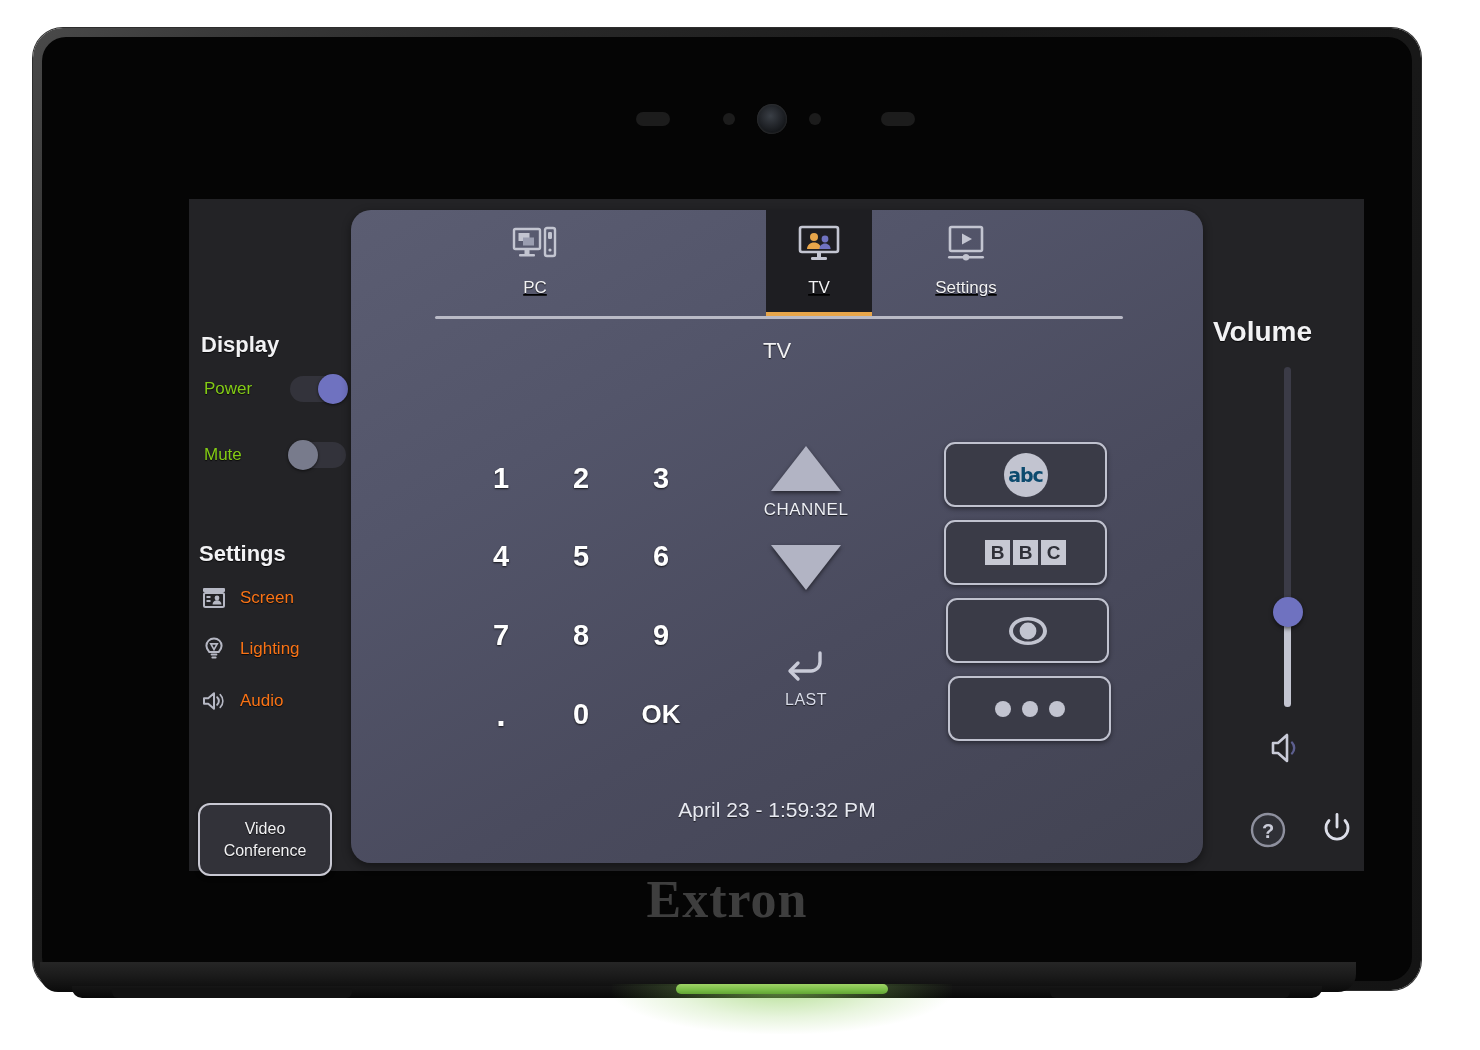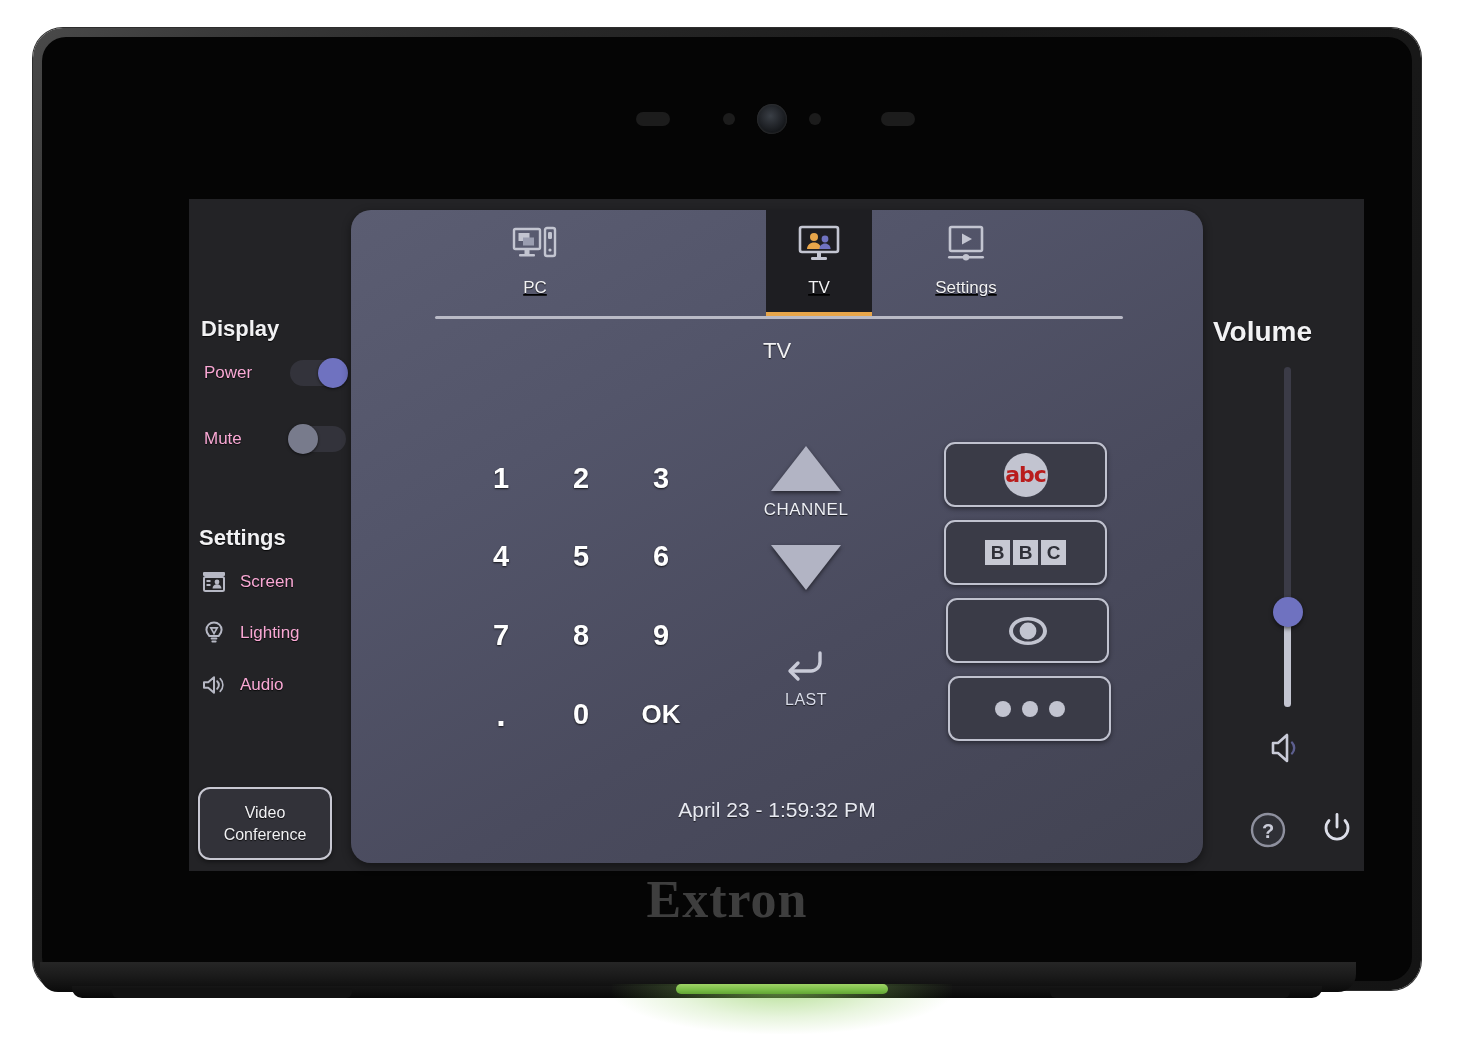--- a/index.html
+++ b/index.html
@@ -66,45 +66,45 @@
     box-shadow: inset 0 0 2px #444;
   }
 
   
   .screen {
     position: absolute; left: 156px; top: 171px; width: 1175px; height: 672px;
     background: #232326;
   }
 
   
-  .sidebar { position: absolute; left: 0; top: 0; width: 182px; height: 672px; }
+  .sidebar { position: absolute; left: 0; top: 16px; width: 182px; height: 672px; }
   .side-h {
     position: absolute; color: #f2f2f4; font-size: 22px; font-weight: bold;
     text-shadow: 0 1px 1px rgba(0,0,0,.8);
   }
   .side-h.display  { left: 12px; top: 117px; }
   .side-h.settings { left: 10px; top: 326px; }
 
   .tog-row { position: absolute; display: flex; align-items: center; }
   .tog-row.power { left: 15px; top: 164px; width: 142px; }
   .tog-row.mute  { left: 15px; top: 230px; width: 142px; }
-  .tog-label { color: #f9a8d4; font-size: 17px; text-shadow: 0 1px 1px rgba(0,0,0,.8); }
+  .tog-label { color: #84cc16; font-size: 17px; text-shadow: 0 1px 1px rgba(0,0,0,.8); }
   .switch {
     position: absolute; right: 0; width: 56px; height: 26px; border-radius: 13px;
     background: #33333b;
   }
   .knob { position: absolute; top: -2px; width: 30px; height: 30px; border-radius: 50%; }
   .knob.on  { right: -2px; background: #6f72c0; box-shadow: 0 1px 3px rgba(0,0,0,.6); }
   .knob.off { left: -2px;  background: #787b8c; box-shadow: 0 1px 3px rgba(0,0,0,.6); }
 
   .set-row { position: absolute; left: 12px; display: flex; align-items: center; gap: 13px; }
   .set-row.r0 { top: 370px; }
   .set-row.r1 { top: 421px; }
   .set-row.r2 { top: 473px; }
-  .set-label { color: #f9a8d4; font-size: 17px; text-shadow: 0 1px 1px rgba(0,0,0,.8); }
+  .set-label { color: #f97316; font-size: 17px; text-shadow: 0 1px 1px rgba(0,0,0,.8); }
   .set-ico { width: 26px; height: 26px; display: block; }
 
   .vc-btn {
     position: absolute; left: 9px; top: 588px; width: 134px; height: 73px;
     border: 2px solid #c8c8d2; border-radius: 12px;
     background: #323239;
     display: flex; flex-direction: column; align-items: center; justify-content: center;
     color: #f2f2f4; font-size: 16px; line-height: 22px;
     text-shadow: 0 1px 1px rgba(0,0,0,.8);
     box-shadow: 0 2px 4px rgba(0,0,0,.45);
@@ -198,21 +198,21 @@
     box-shadow: 0 2px 5px rgba(0,0,0,.45);
   }
   .preset.p0 { top: 0px; }
   .preset.p1 { top: 78px; }
   .preset.p2 { top: 156px; left: 20px; }
   .preset.p3 { top: 234px; left: 22px; }
 
   .abc-mark {
     width: 44px; height: 44px; border-radius: 50%; background: #c2c4d0;
     display: flex; align-items: center; justify-content: center;
-    color: #b91c1c; font-size: 22px; font-weight: bold; letter-spacing: -1px;
+    color: #0c4a6e; font-size: 19px; font-weight: bold; letter-spacing: -1px;
     font-family: "DejaVu Sans", sans-serif;
   }
   .bbc-mark { display: flex; gap: 3px; }
   .bbc-mark span {
     width: 25px; height: 25px; background: #c6c8d3; color: #2f3039;
     font-size: 19px; font-weight: bold; display: flex; align-items: center; justify-content: center;
     font-family: "Liberation Sans", sans-serif;
   }
   .dots-mark { display: flex; gap: 11px; }
   .dots-mark i { width: 16px; height: 16px; border-radius: 50%; background: #c2c4d0; display: block; }

